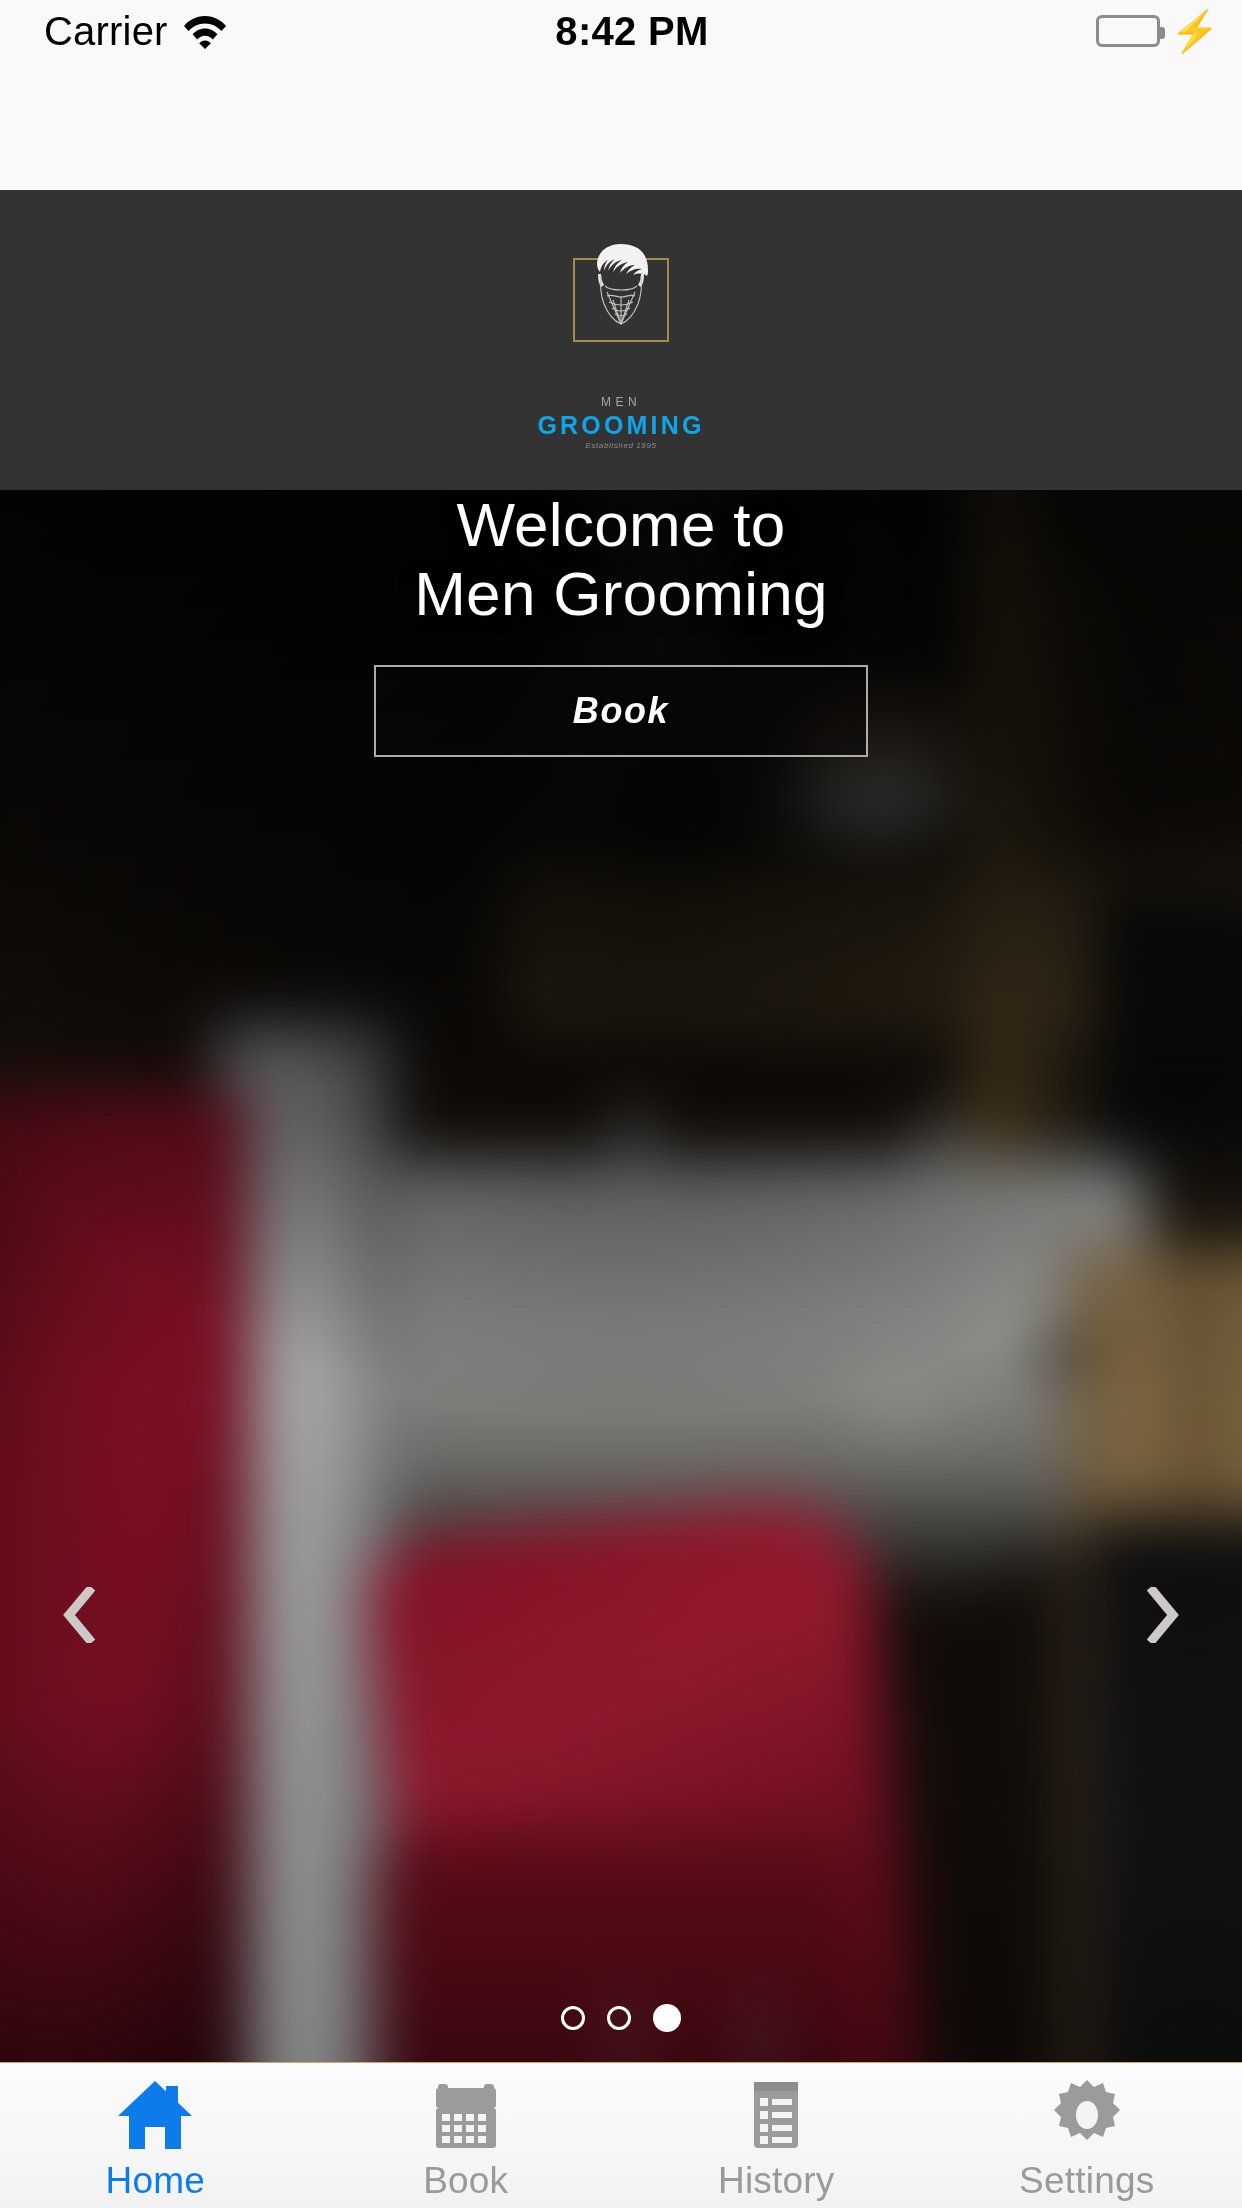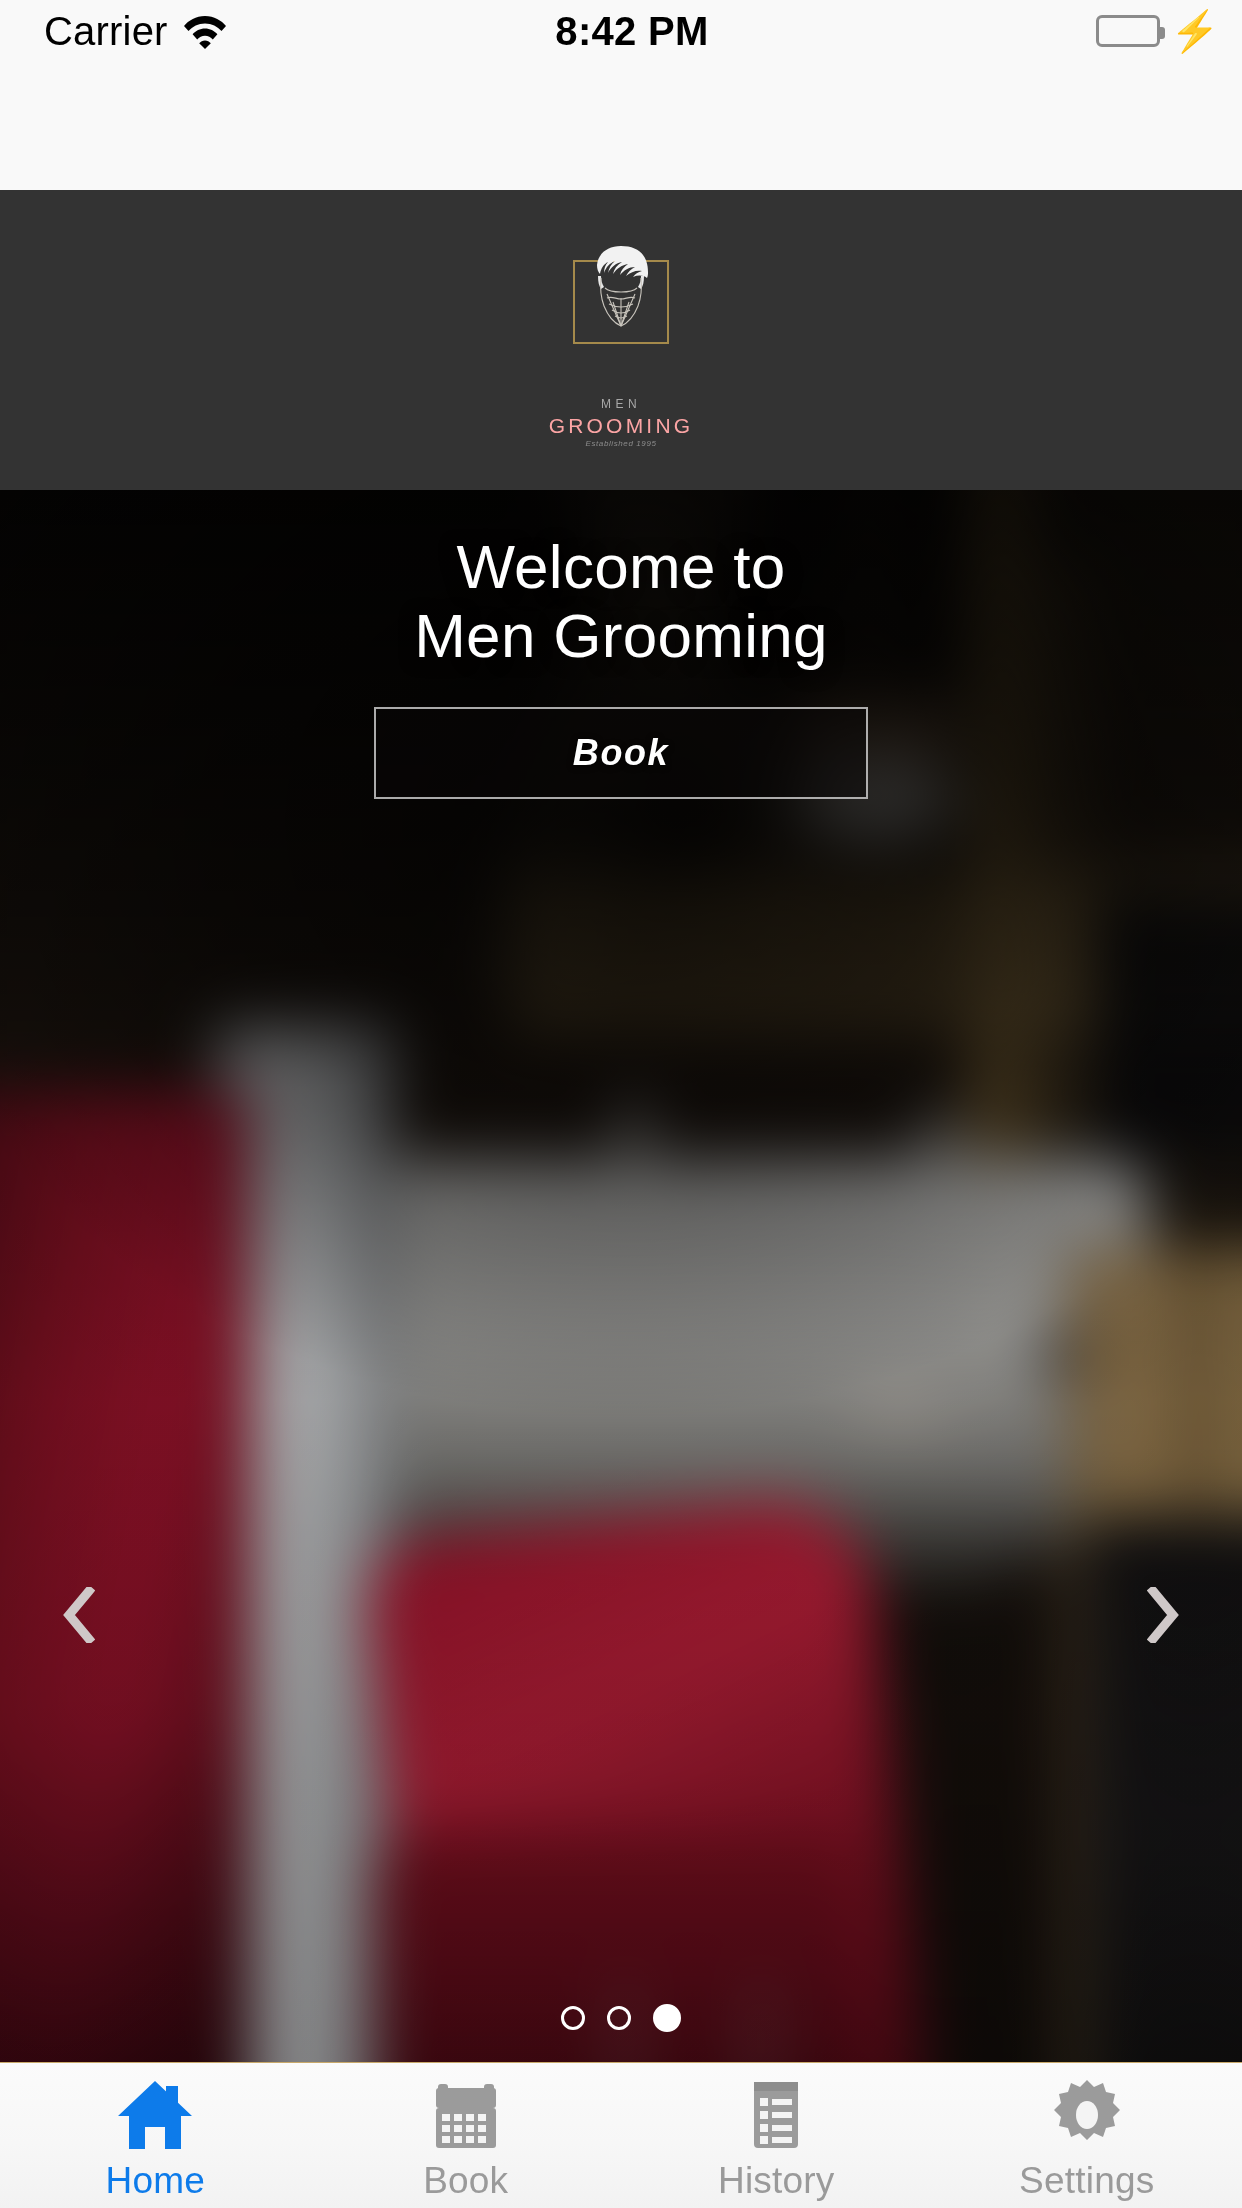--- a/index.html
+++ b/index.html
@@ -49,21 +49,21 @@
     position:absolute; left:4px; top:24px; width:96px; height:84px;
     border:2px solid #a58a4b;
   }
   .logo-face{ position:absolute; left:0; top:0; width:104px; height:108px; }
   .logo-text{ margin-top:6px; text-align:center; line-height:1; }
   .logo-men{
     font-size:12px; letter-spacing:4.5px; color:#a8a8a8; font-weight:400;
     display:block;
   }
   .logo-grooming{
-    font-size:21px; letter-spacing:3.2px; color:#fca5a5; font-weight:400;
+    font-size:25px; letter-spacing:3.2px; color:#0ea5e9; font-weight:700;
     display:block; margin-top:5px;
   }
   .logo-est{
     font-size:8px; color:#8c8c8c; font-style:italic; display:block;
     margin-top:4px; letter-spacing:.6px;
   }
 
   
   .hero{
     position:absolute; left:0; top:490px; width:1242px; height:1572px;
@@ -210,21 +210,20 @@
   .hero-overlay{
     position:absolute; inset:0;
     background:
       radial-gradient(ellipse 60% 38% at 50% 21%, rgba(0,0,0,.72) 0%, rgba(0,0,0,.45) 55%, rgba(0,0,0,.1) 100%),
       linear-gradient(180deg, rgba(0,0,0,.80) 0%, rgba(0,0,0,.62) 18%, rgba(0,0,0,.30) 38%, rgba(0,0,0,.16) 58%, rgba(0,0,0,.30) 100%);
   }
 
   .hero-content{
     position:absolute; left:0; top:0; width:1242px; height:1572px;
     display:flex; flex-direction:column; align-items:center;
-    padding-top:42px;
   }
   .hero-title{
     color:#ffffff; font-size:62px; font-weight:300; line-height:1.12;
     text-align:center; letter-spacing:.3px;
     text-shadow:0 2px 18px rgba(0,0,0,.6);
     width:820px;
   }
   .book-btn{
     margin-top:36px; width:494px; height:92px;
     border:2px solid rgba(235,235,235,.72);

